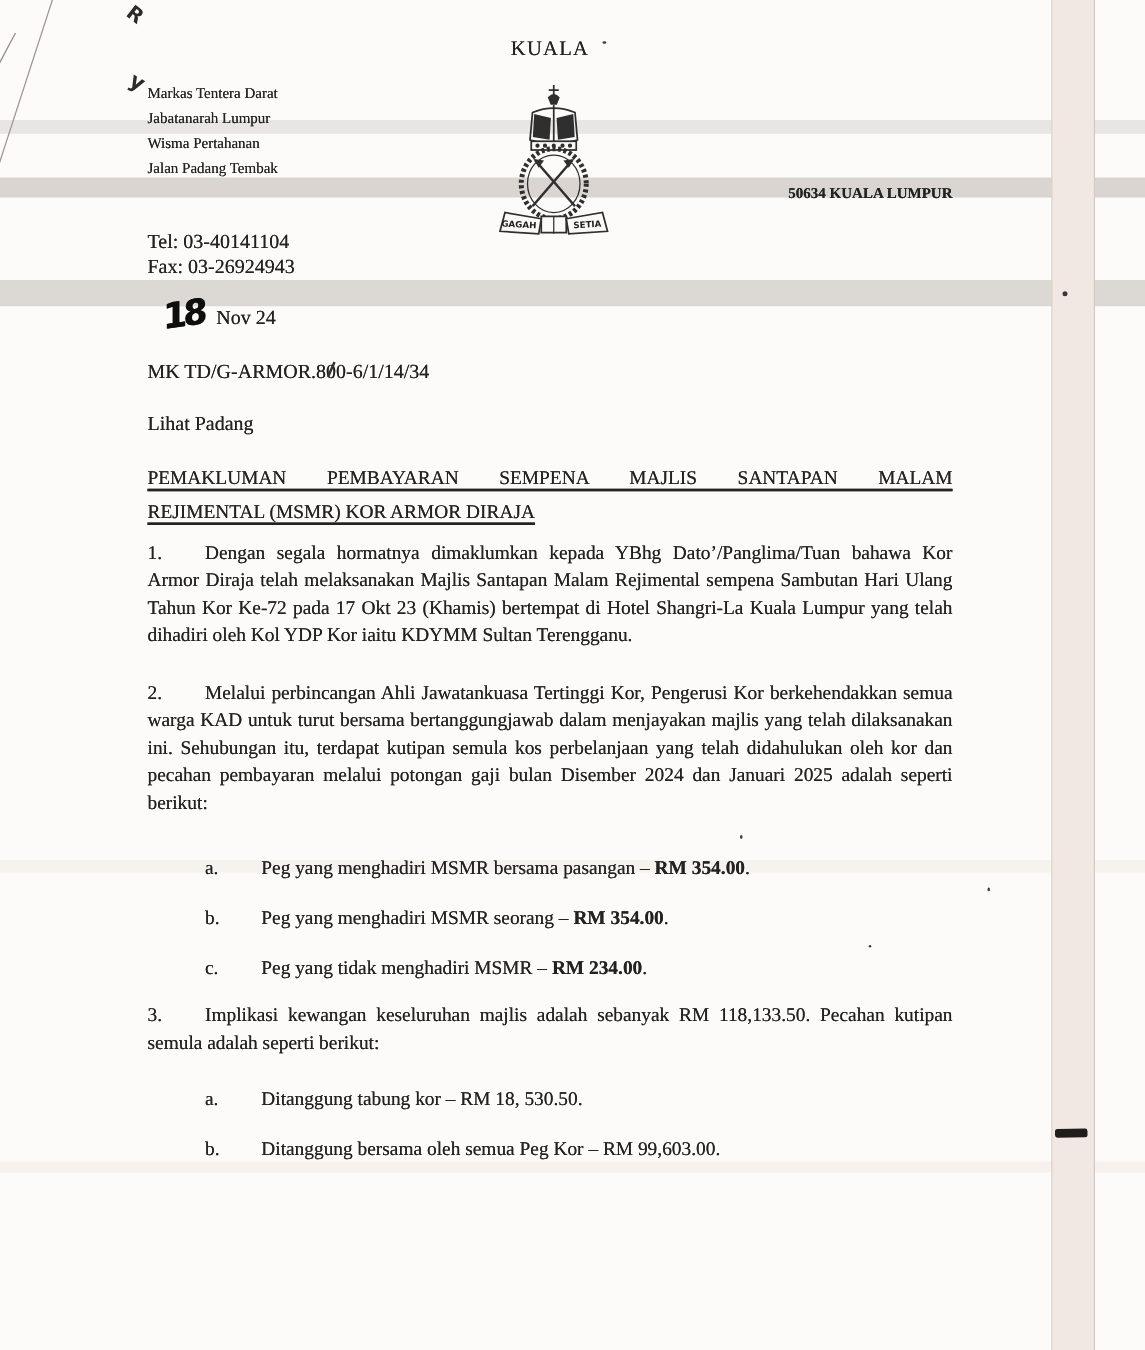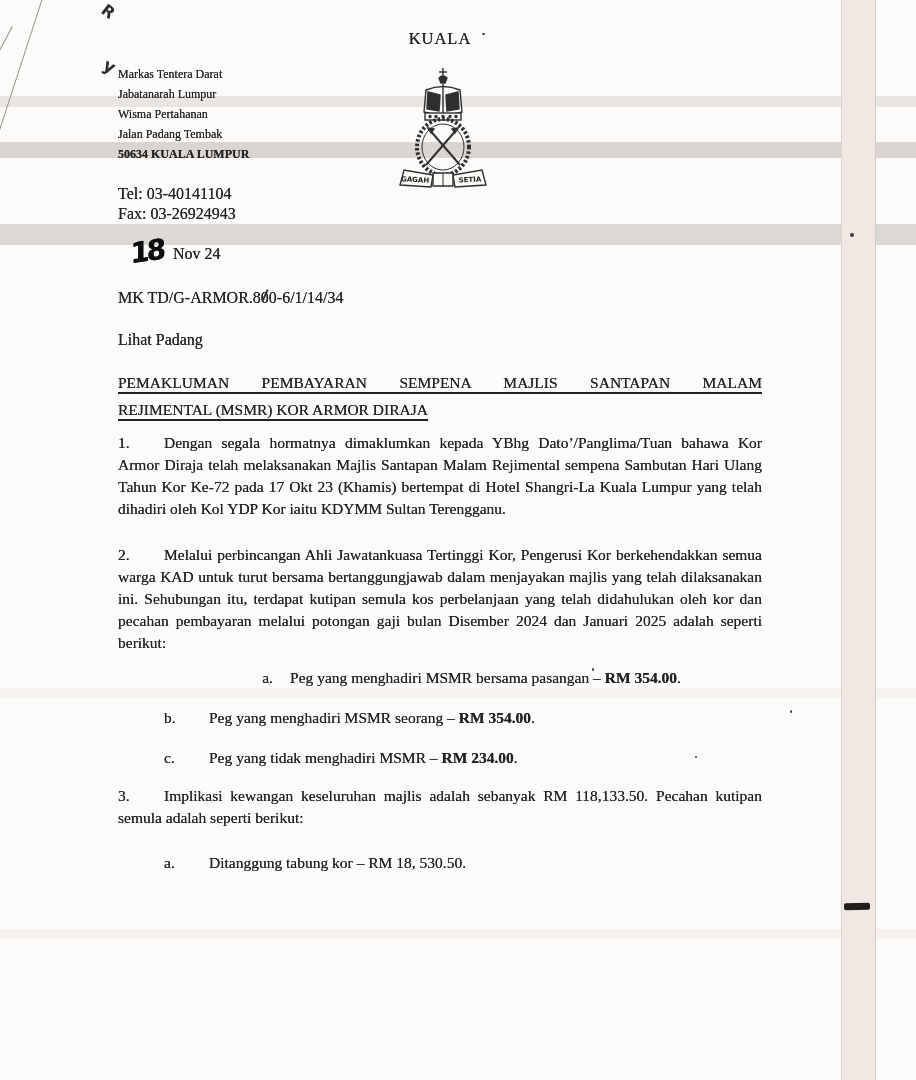--- a/index.html
+++ b/index.html
@@ -34,21 +34,21 @@
 
   .content{
     position:relative;
     padding:28px 154px 0 118px;
     font-size:15.5px;
     line-height:22px;
     text-shadow:0 0 0.5px rgba(35,35,35,0.85);
   }
   .classification{text-align:center;letter-spacing:1px;font-size:16.5px;}
   .addr-block{margin-top:14px;line-height:20px;font-size:12px;}
-  .addr-bold{font-weight:700;}
+  .addr-bold{font-weight:700;text-align:right;}
   .crest{position:absolute;left:384px;top:66px;width:118px;height:128px;}
   .contact{margin-top:20px;line-height:20px;font-size:16px;}
   .date-line{margin-top:17px;height:35px;position:relative;}
   .hand-day{
     display:inline-block;font-family:"DejaVu Sans",sans-serif;
     font-weight:900;font-size:28px;letter-spacing:-3px;color:#0e0e0e;
     transform:rotate(-8deg) skewX(-8deg);margin-left:12px;
     text-shadow:0.6px 0 0 #0e0e0e;
   }
   .typed-date{font-size:16px;margin-left:10px;vertical-align:2px;}
@@ -66,21 +66,21 @@
     text-decoration:underline;text-underline-offset:4px;text-decoration-thickness:1.6px;
     line-height:27px;
   }
   .para{margin:0;text-align:justify;}
   .p1{margin-top:9px;}
   .p2{margin-top:24px;}
   .p3{margin-top:16px;}
   .pnum{display:inline-block;width:46px;}
   .li{margin:0;padding-left:46px;}
   .li-label{display:inline-block;width:45px;}
-  .la{margin-top:13px;text-align:center;}
+  .la{margin-top:30px;}
   .lb,.lc{margin-top:18px;}
   .l2a{margin-top:23px;}
   .l2b{margin-top:18px;}
   b{font-weight:700;}
 </style>
 </head>
 <body>
 
 <div class="page">
 
@@ -196,15 +196,18 @@
     </div>
 
     <p class="para p3">
       <span class="pnum">3.</span><span>Implikasi kewangan keseluruhan majlis adalah sebanyak RM 118,133.50. Pecahan kutipan semula adalah seperti berikut:</span>
     </p>
 
     <div class="li l2a">
       <span class="li-label">a.</span><span>Ditanggung tabung kor – RM 18, 530.50.</span>
     </div>
 
+    <div class="li l2b">
+      <span class="li-label">b.</span><span>Ditanggung bersama oleh semua Peg Kor – RM 99,603.00.</span>
+    </div>
 
   </div>
 </div>
 
 </body></html>

